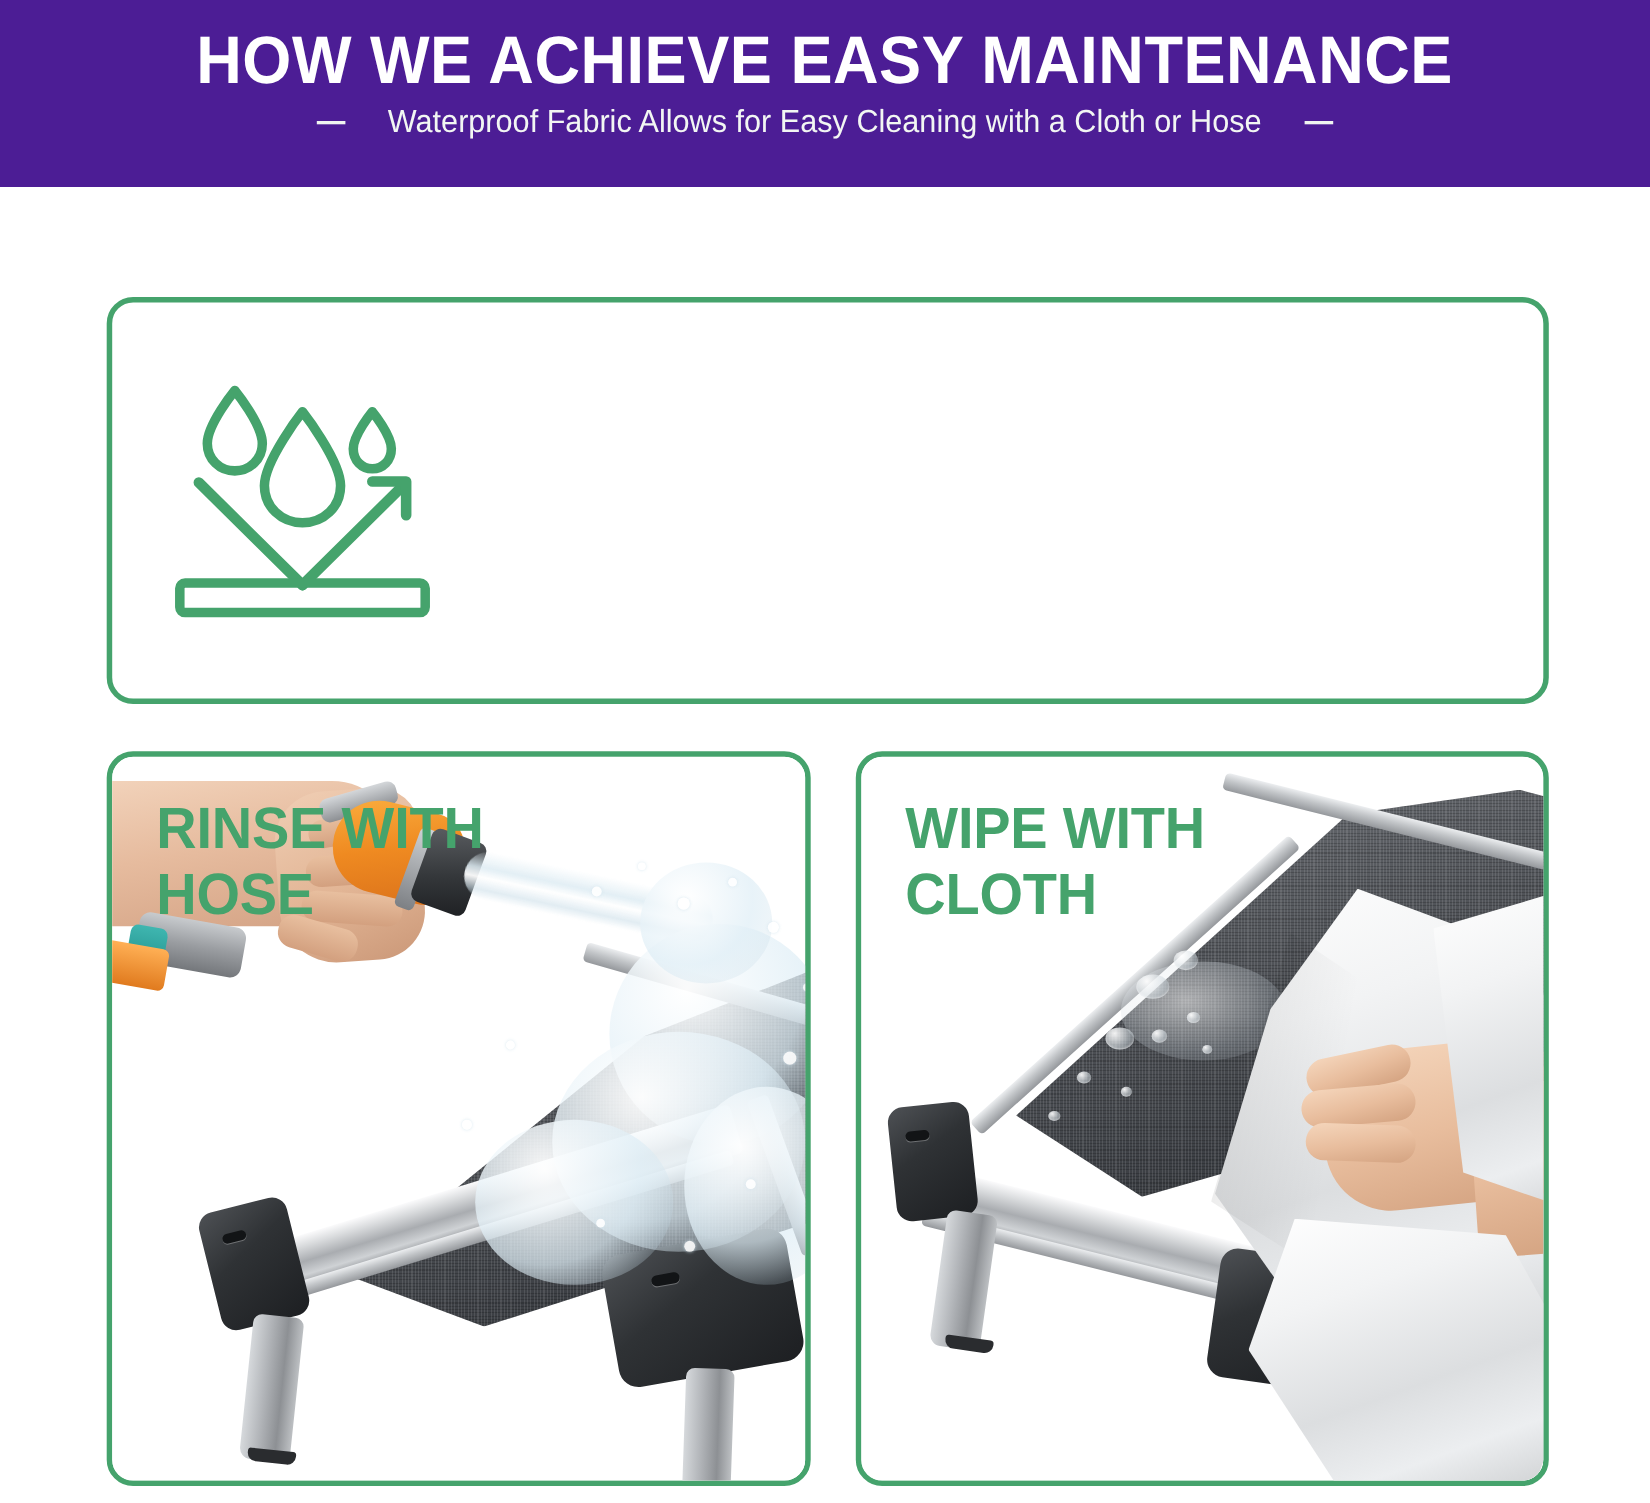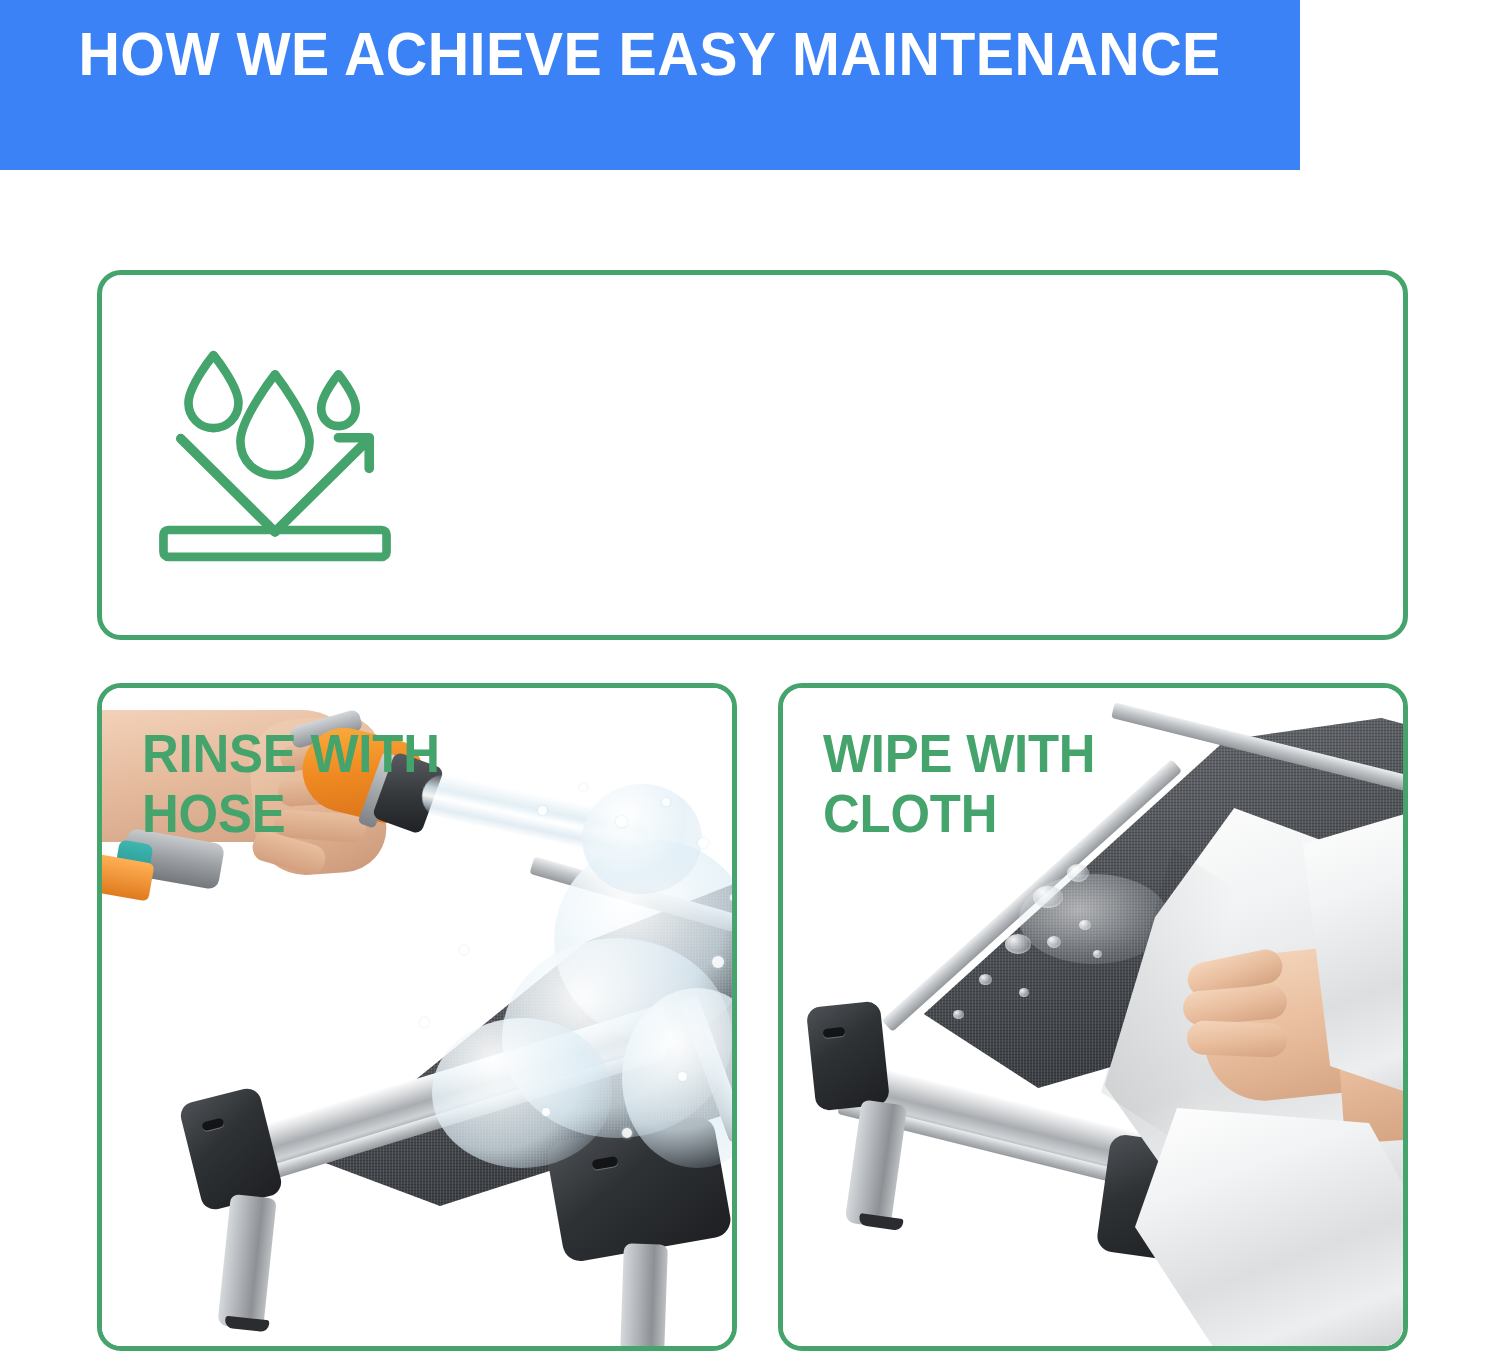--- a/index.html
+++ b/index.html
@@ -13,23 +13,23 @@
     font-family: "Liberation Sans", sans-serif;
     overflow: hidden;
     position: relative;
   }
 
   
   .header-band {
     position: absolute;
     left: 0;
     top: 0;
-    width: 1300px;
+    width: 1500px;
     height: 170px;
-    background: #3b82f6;
+    background: #4c1d95;
     display: flex;
     flex-direction: column;
     align-items: center;
     justify-content: flex-start;
     box-sizing: border-box;
     padding-top: 22px;
   }
   .header-title {
     color: #ffffff;
     font-family: "Liberation Sans", sans-serif;
@@ -339,20 +339,25 @@
   .water-smear {
     position: absolute;
     background: radial-gradient(ellipse at 40% 40%, rgba(255,255,255,.55), rgba(200,210,218,.25) 60%, rgba(255,255,255,0) 100%);
   }
 </style>
 </head>
 <body>
 
 <div class="header-band">
   <div class="header-title">HOW WE ACHIEVE EASY MAINTENANCE</div>
+  <div class="header-sub-row">
+    <span class="header-dash"></span>
+    <span class="header-subtitle">Waterproof Fabric Allows for Easy Cleaning with a Cloth or Hose</span>
+    <span class="header-dash"></span>
+  </div>
 </div>
 
 <div class="card" id="card-stain">
 
   <div class="repel-icon-wrap">
     <svg width="250" height="250" viewBox="0 0 260 260" fill="none" xmlns="http://www.w3.org/2000/svg" aria-hidden="true">
 
       <path d="M66 26 C66 26 92 58 92 76 C92 91 80 102 66 102 C52 102 40 91 40 76 C40 58 66 26 66 26 Z" stroke="#45A36C" stroke-width="9" stroke-linejoin="round" fill="none"></path>
 
       <path d="M130 46 C130 46 166 92 166 116 C166 136 150 151 130 151 C110 151 94 136 94 116 C94 92 130 46 130 46 Z" stroke="#45A36C" stroke-width="9" stroke-linejoin="round" fill="none"></path>

